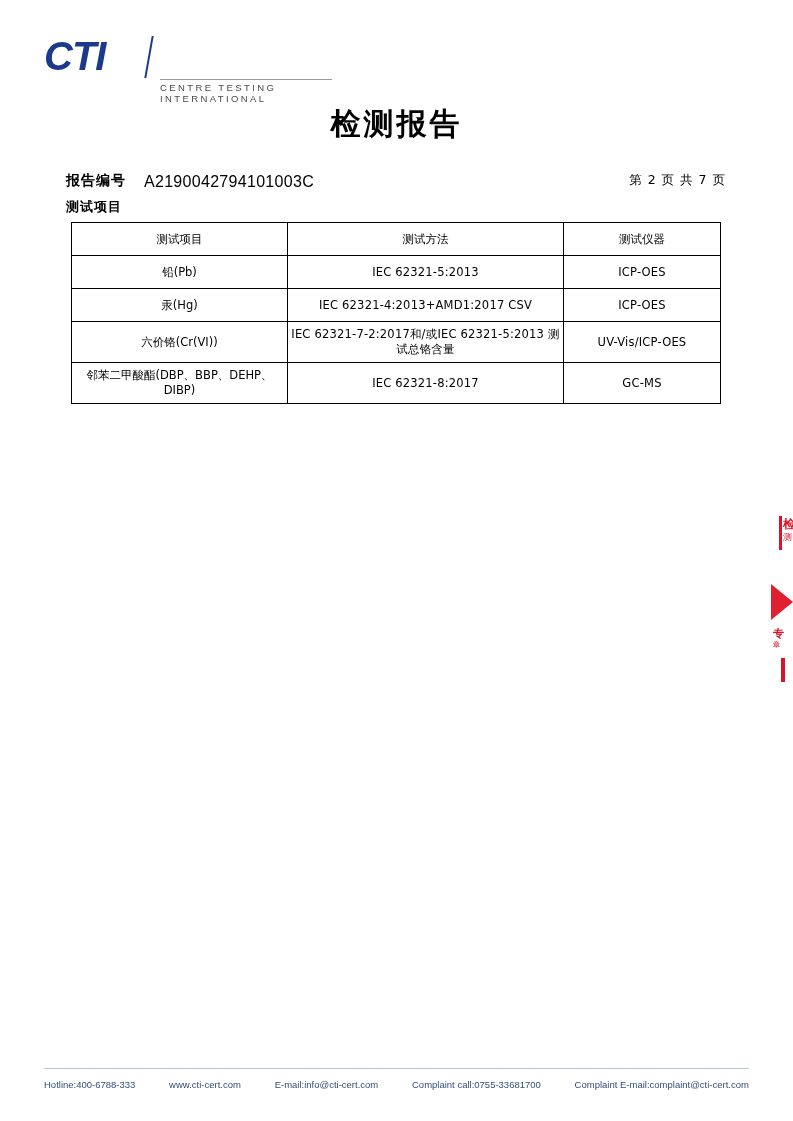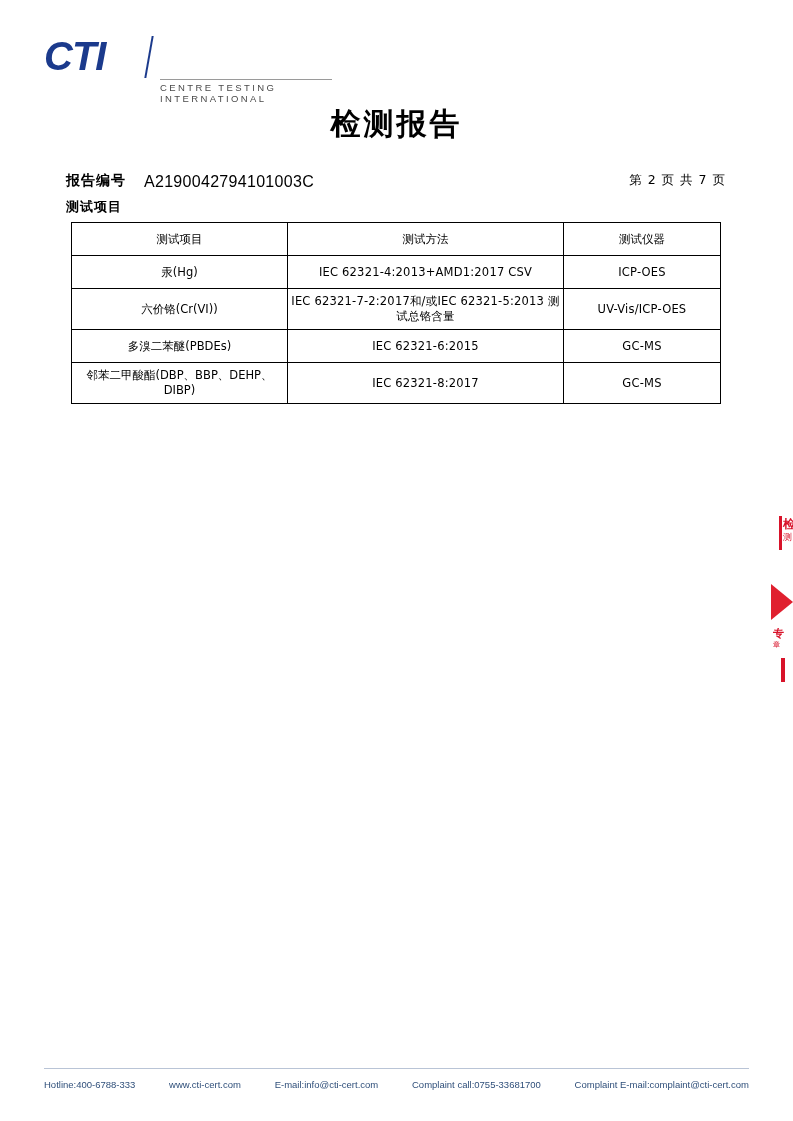--- a/index.html
+++ b/index.html
@@ -315,33 +315,33 @@
       </colgroup>
       <thead>
         <tr>
           <th>测试项目</th>
           <th>测试方法</th>
           <th>测试仪器</th>
         </tr>
       </thead>
       <tbody>
         <tr>
+          <td>铅(Pb)</td>
+          <td class="mono">IEC 62321-5:2013</td>
+          <td class="mono">ICP-OES</td>
+        </tr>
+        <tr>
           <td>汞(Hg)</td>
           <td class="mono">IEC 62321-4:2013+AMD1:2017 CSV</td>
           <td class="mono">ICP-OES</td>
         </tr>
         <tr>
           <td>六价铬(Cr(VI))</td>
           <td class="mono">IEC 62321-7-2:2017和/或IEC 62321-5:2013 测试总铬含量</td>
           <td class="mono">UV-Vis/ICP-OES</td>
-        </tr>
-        <tr>
-          <td>多溴二苯醚(PBDEs)</td>
-          <td class="mono">IEC 62321-6:2015</td>
-          <td class="mono">GC-MS</td>
         </tr>
         <tr>
           <td>邻苯二甲酸酯(DBP、BBP、DEHP、DIBP)</td>
           <td class="mono">IEC 62321-8:2017</td>
           <td class="mono">GC-MS</td>
         </tr>
       </tbody>
     </table>
   </div>
 

